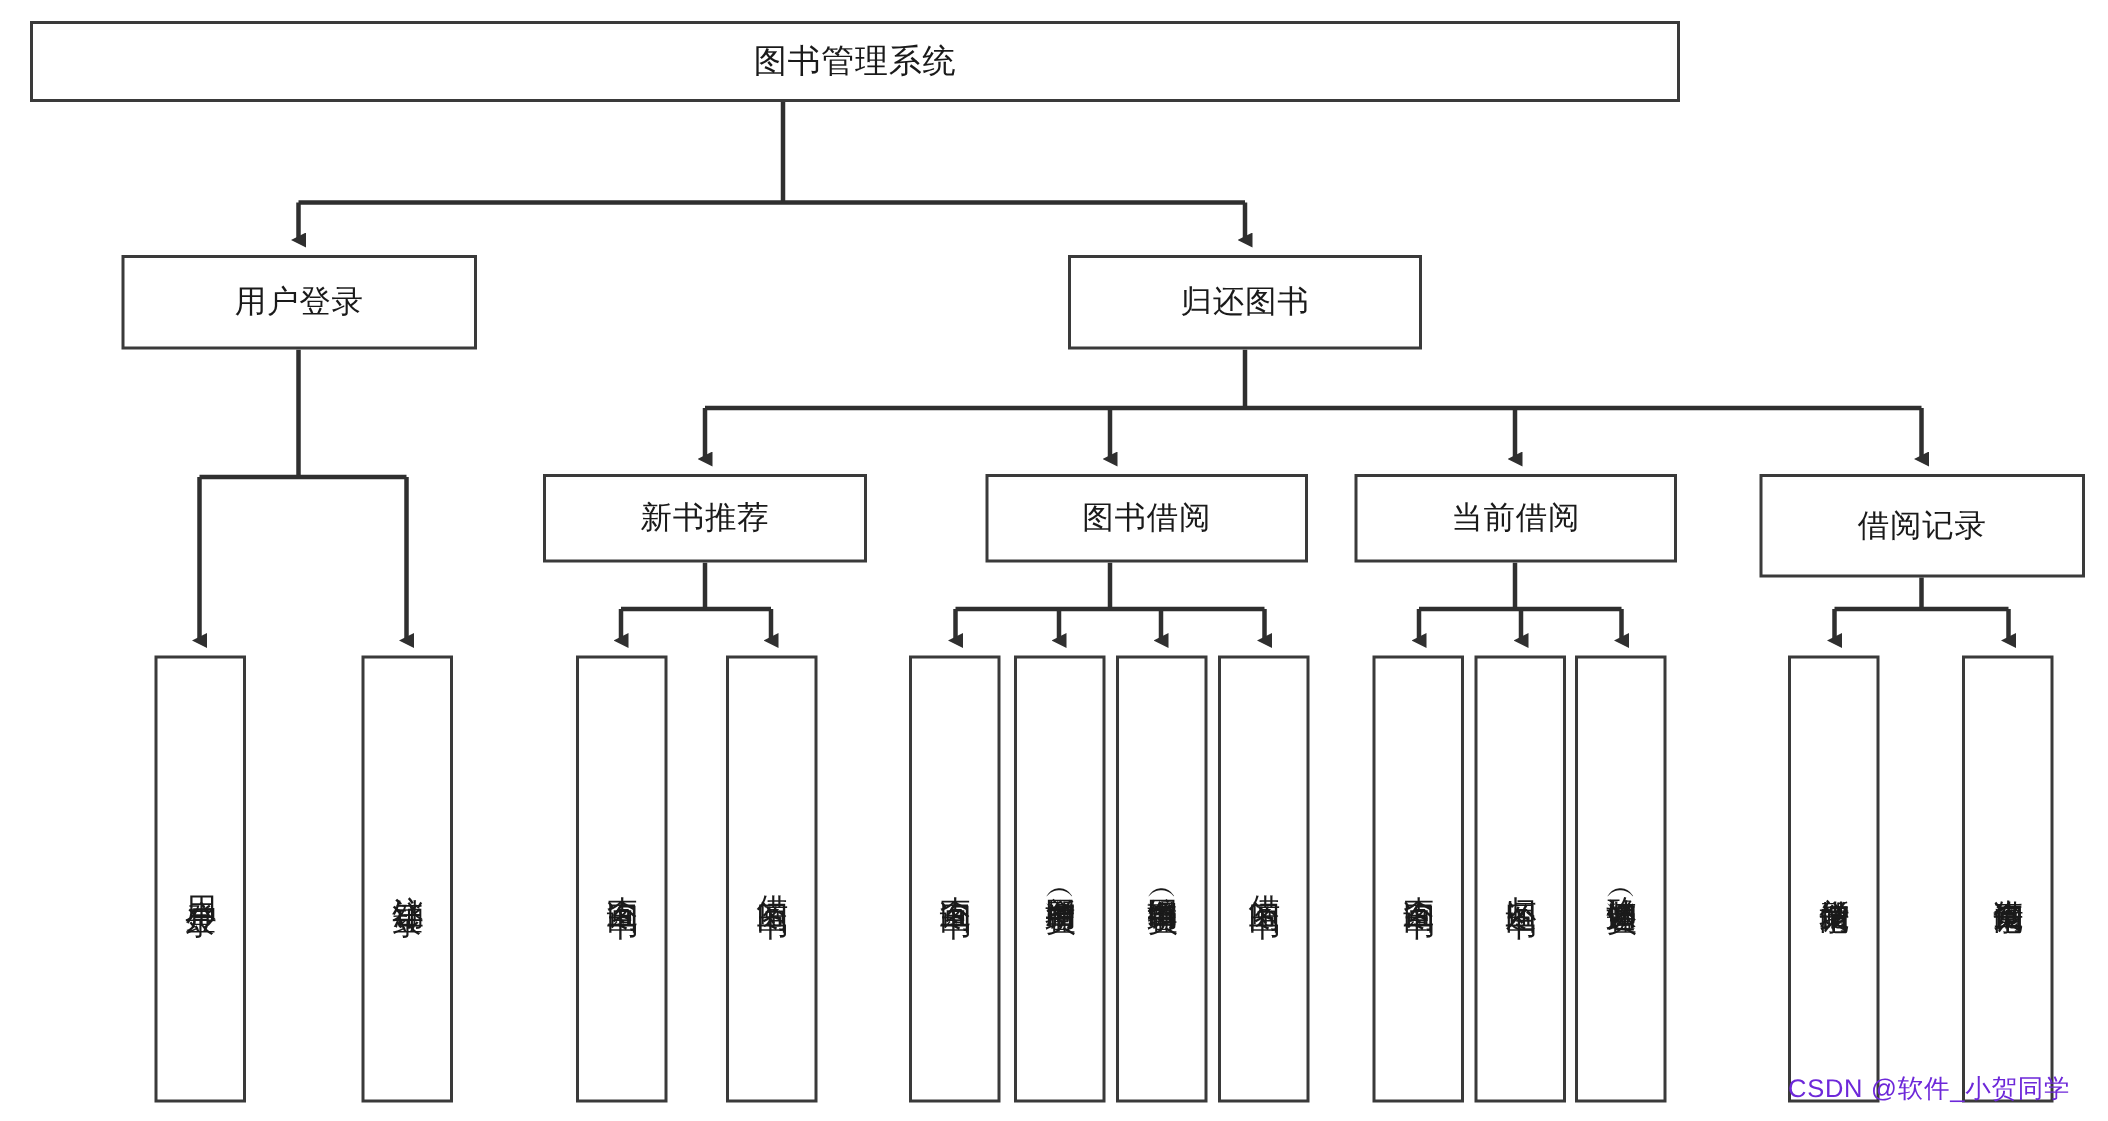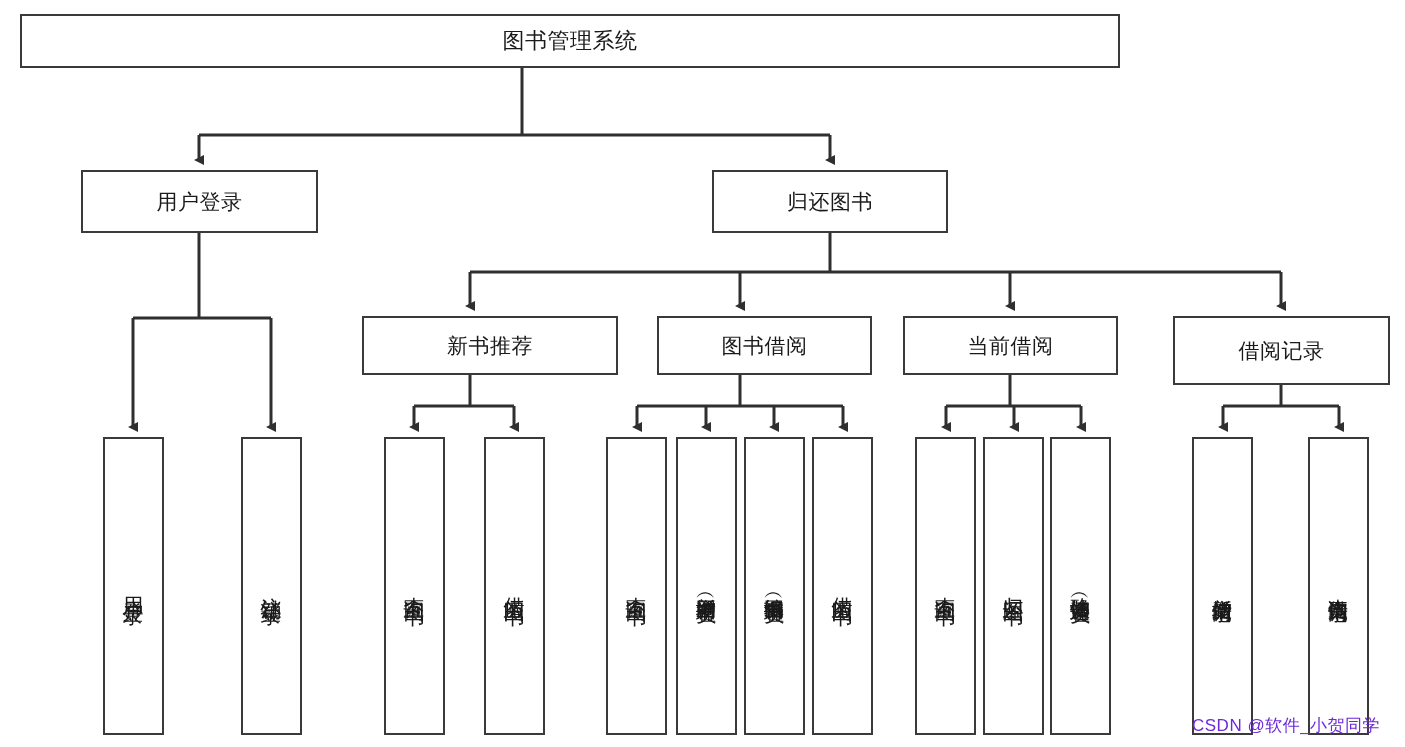--- a/index.html
+++ b/index.html
@@ -138,21 +138,21 @@
     <span class="node-label">图书管理系统</span>
   </div>
 
   <div class="node horiz" style="left:81px; top:170px; width:237px; height:63px;">
     <span class="node-label">用户登录</span>
   </div>
   <div class="node horiz" style="left:712px; top:170px; width:236px; height:63px;">
     <span class="node-label">归还图书</span>
   </div>
 
-  <div class="node horiz" style="left:362px; top:316px; width:256px; height:59px;">
+  <div class="node horiz" style="left:362px; top:316px; width:216px; height:59px;">
     <span class="node-label">新书推荐</span>
   </div>
   <div class="node horiz" style="left:633px; top:316px; width:215px; height:59px;margin-left:24px;">
     <span class="node-label">图书借阅</span>
   </div>
   <div class="node horiz" style="left:903px; top:316px; width:215px; height:59px;">
     <span class="node-label">当前借阅</span>
   </div>
   <div class="node horiz" style="left:1173px; top:316px; width:217px; height:69px;">
     <span class="node-label">借阅记录</span>

